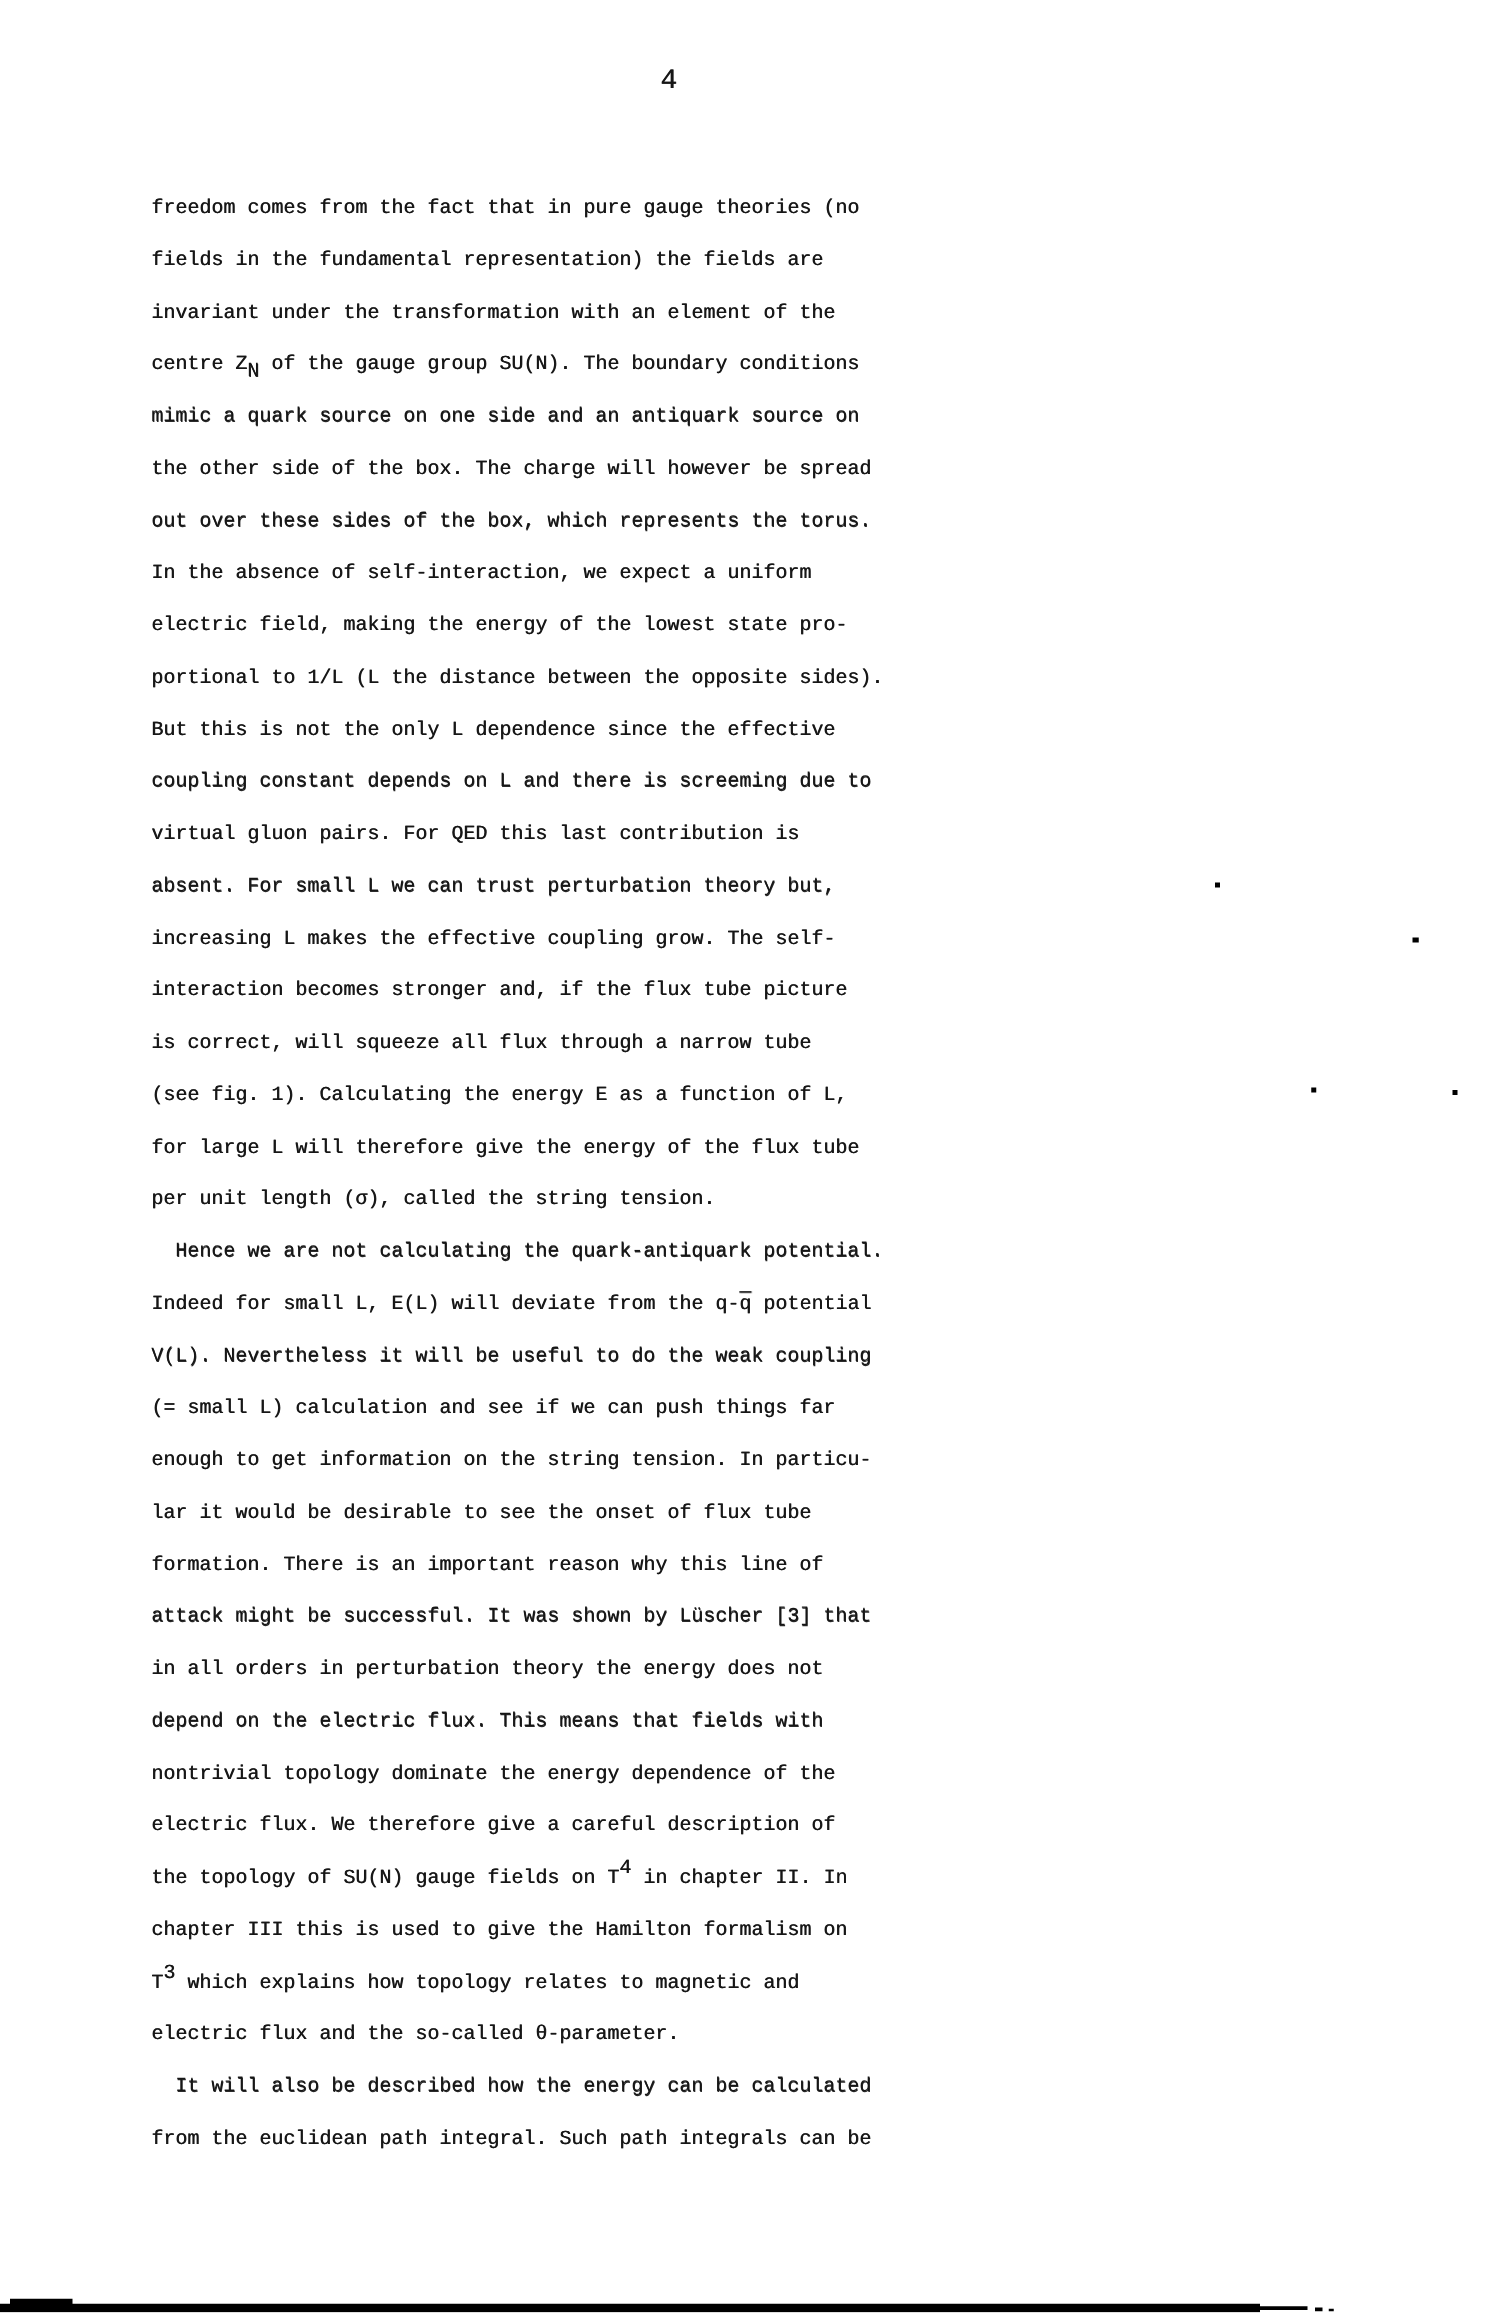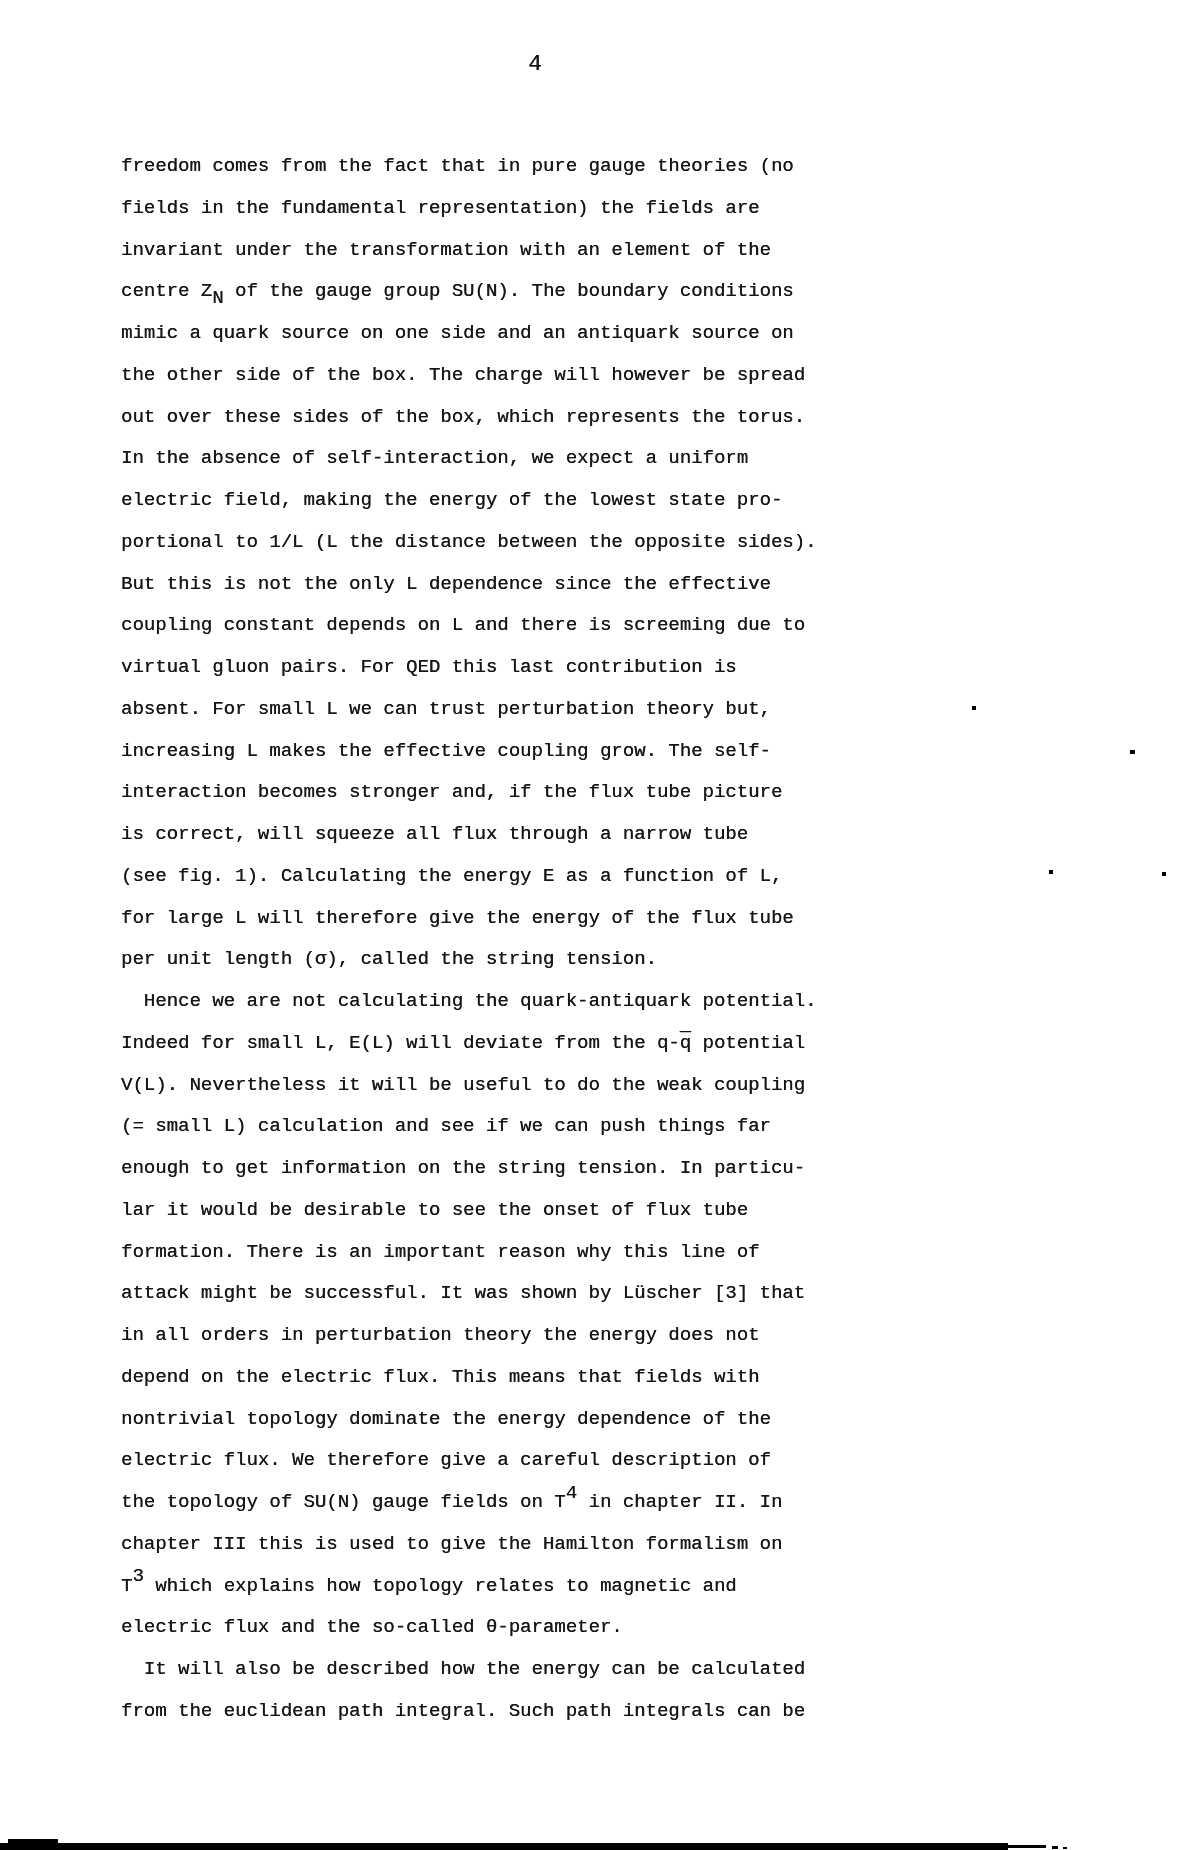--- a/index.html
+++ b/index.html
@@ -22,21 +22,21 @@
     text-align: center;
     font-size: 22.5px;
     line-height: 28px;
     text-shadow: 0.3px 0.3px 0 #2b2b2b;
   }
 
   .page-body {
     position: absolute;
     top: 146px;
     left: 121px;
-    font-size: 19px;
+    font-size: 16px;
     line-height: 41.75px;
     white-space: pre;
     text-shadow: 0.3px 0.3px 0 #2b2b2b;
   }
 
   .line { height: 41.75px; }
 
   
   .seg-sub { position: relative; top: 0.38em; }
   .seg-sup { position: relative; top: -0.5em; }

